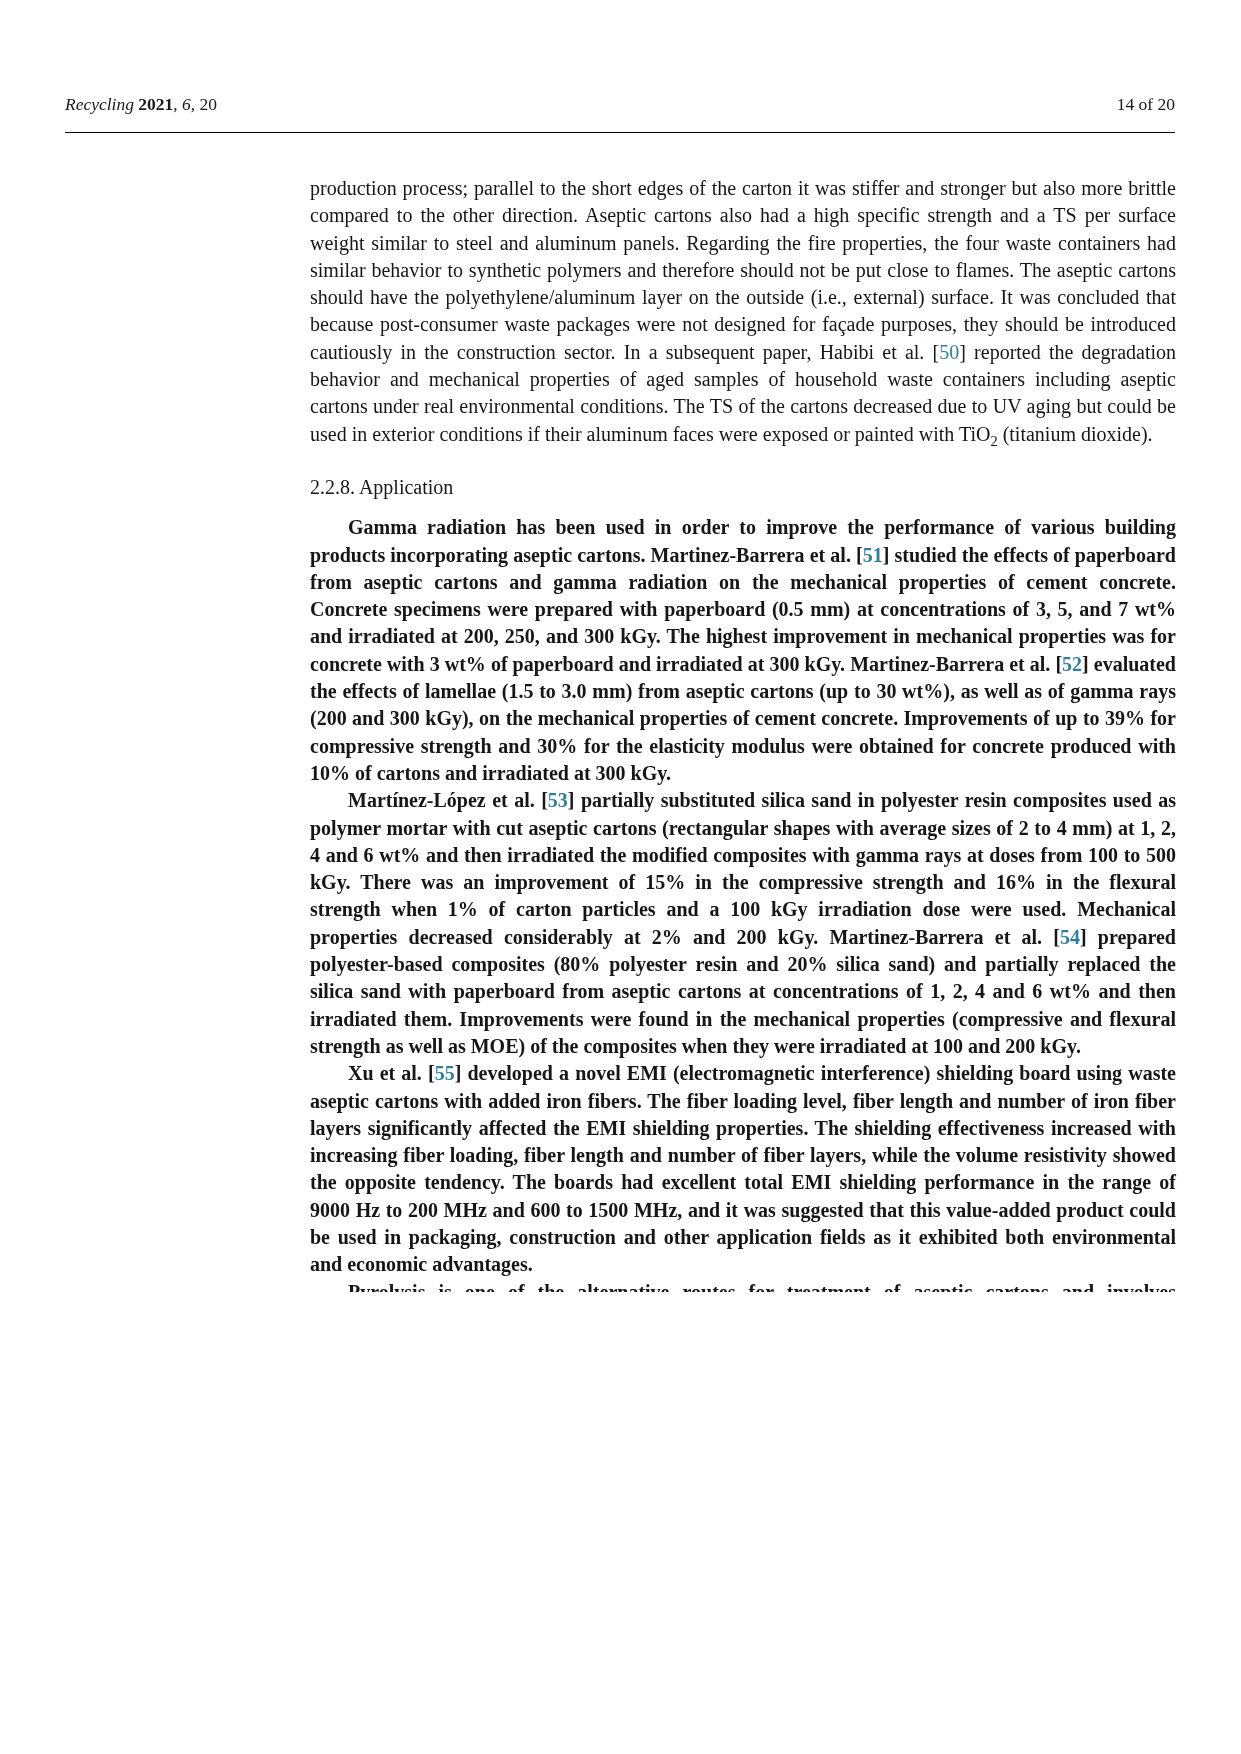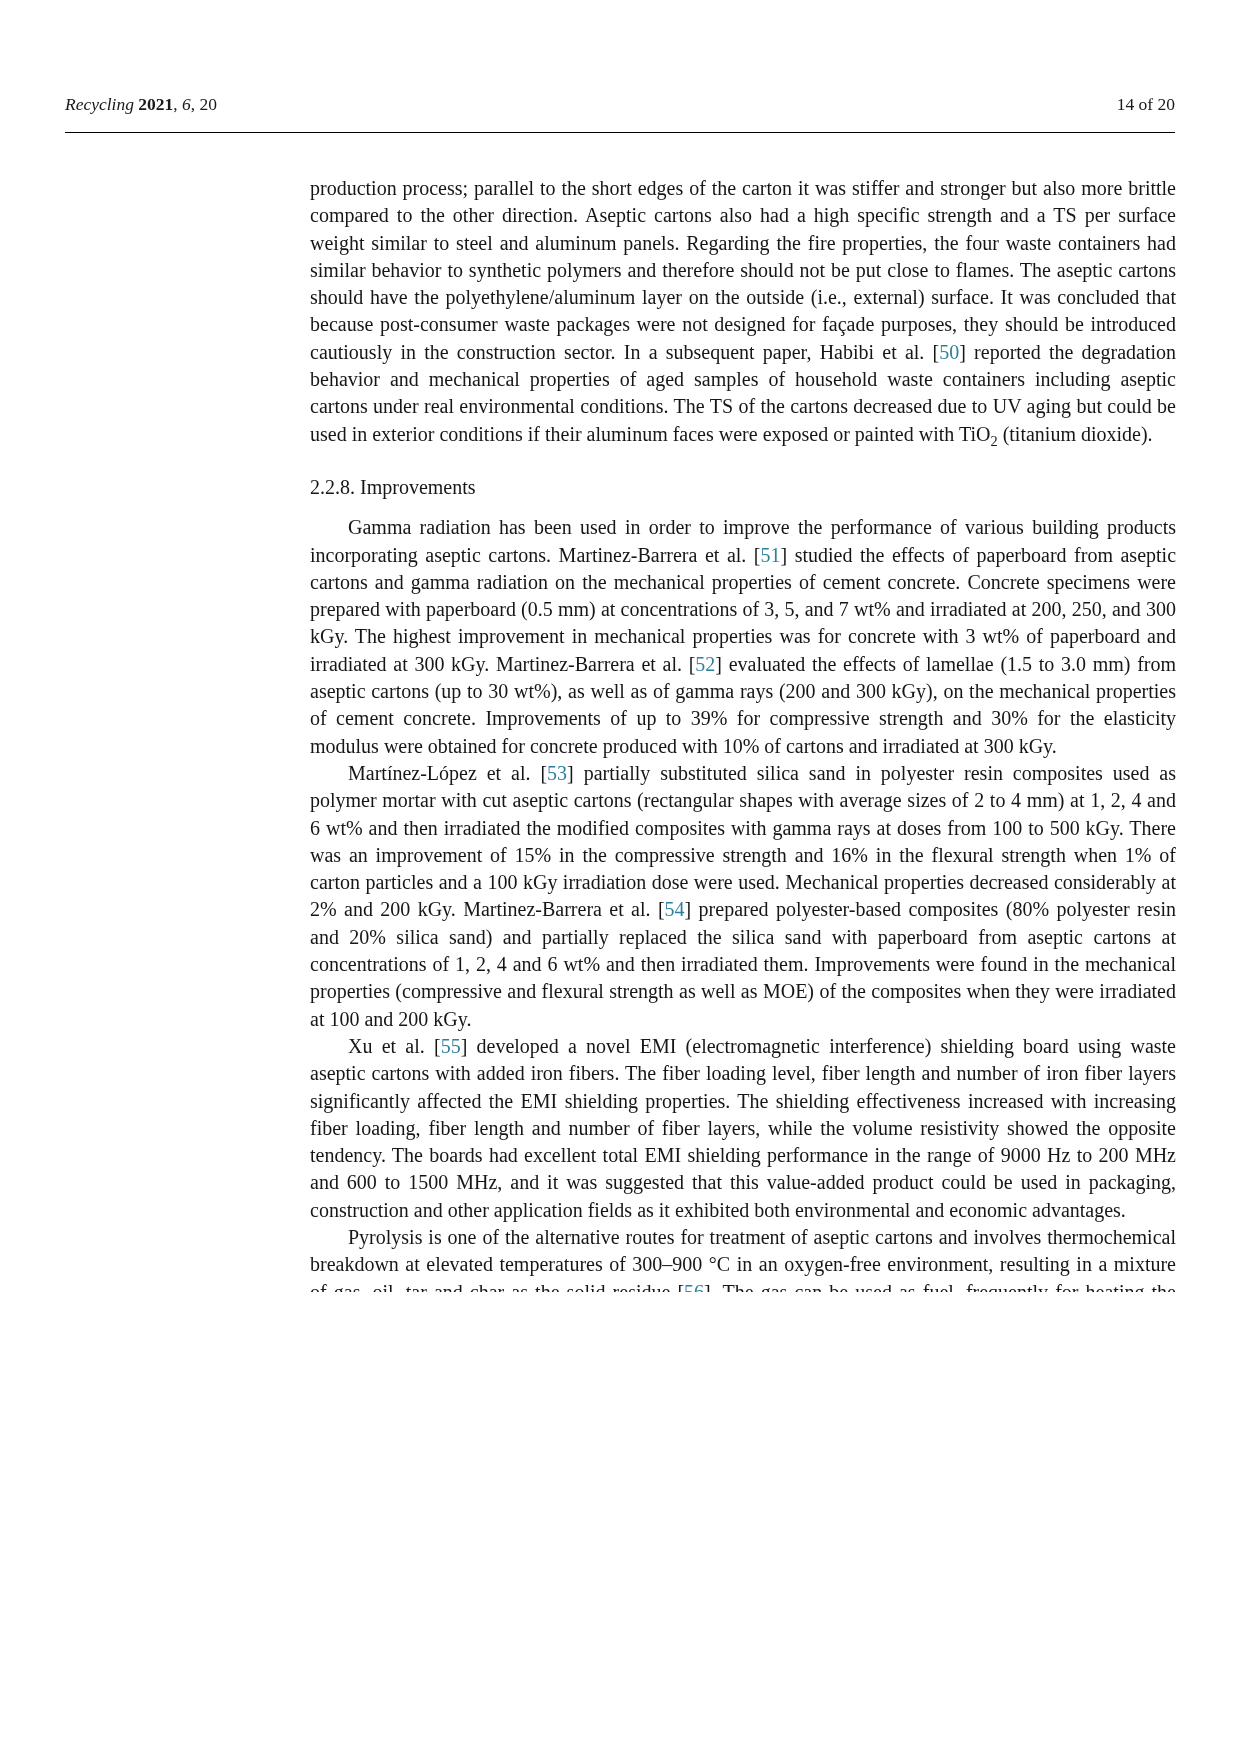--- a/index.html
+++ b/index.html
@@ -30,21 +30,21 @@
   }
   .body-col {
     position: absolute;
     top: 175px; left: 310px; width: 866px;
     font-size: 20px;
     line-height: 27.3px;
     text-align: justify;
     color: #161616;
   }
   .body-col p { margin: 0; }
-  .body-col p.indent { text-indent: 38px; }
+  .body-col p.indent { text-indent: 38px; font-weight: bold; }
   .body-col h3 {
     font-size: 20px; font-weight: normal;
     margin: 26px 0 13px 0; text-align: left;
   }
   .body-col h2 {
     font-size: 20px; font-weight: bold;
     margin: 26px 0 13px 0; text-align: left;
   }
   .cite { color: var(--cite, #2d7f9d); cursor: pointer; }
   sub { font-size: 0.72em; line-height: 0; }
@@ -58,20 +58,20 @@
     <div>
       <span class="it">Recycling</span><span> </span><span class="bold">2021</span><span>, </span><span class="it">6</span><span>, </span><span>20</span>
     </div>
     <div>14 of 20</div>
   </div>
 
   <div class="rule"></div>
 
   <main class="body-col">
       <p>production process; parallel to the short edges of the carton it was stiffer and stronger but also more brittle compared to the other direction. Aseptic cartons also had a high specific strength and a TS per surface weight similar to steel and aluminum panels. Regarding the fire properties, the four waste containers had similar behavior to synthetic polymers and therefore should not be put close to flames. The aseptic cartons should have the polyethylene/aluminum layer on the outside (i.e., external) surface. It was concluded that because post-consumer waste packages were not designed for façade purposes, they should be introduced cautiously in the construction sector. In a subsequent paper, Habibi et al. [<span class="cite">50</span>] reported the degradation behavior and mechanical properties of aged samples of household waste containers including aseptic cartons under real environmental conditions. The TS of the cartons decreased due to UV aging but could be used in exterior conditions if their aluminum faces were exposed or painted with TiO<sub>2</sub> (titanium dioxide).</p>
-      <h3>2.2.8. Improvements</h3>
+      <h3>2.2.8. Application</h3>
       <p class="indent">Gamma radiation has been used in order to improve the performance of various building products incorporating aseptic cartons. Martinez-Barrera et al. [<span class="cite">51</span>] studied the effects of paperboard from aseptic cartons and gamma radiation on the mechanical properties of cement concrete. Concrete specimens were prepared with paperboard (0.5 mm) at concentrations of 3, 5, and 7 wt% and irradiated at 200, 250, and 300 kGy. The highest improvement in mechanical properties was for concrete with 3 wt% of paperboard and irradiated at 300 kGy. Martinez-Barrera et al. [<span class="cite">52</span>] evaluated the effects of lamellae (1.5 to 3.0 mm) from aseptic cartons (up to 30 wt%), as well as of gamma rays (200 and 300 kGy), on the mechanical properties of cement concrete. Improvements of up to 39% for compressive strength and 30% for the elasticity modulus were obtained for concrete produced with 10% of cartons and irradiated at 300 kGy.</p>
       <p class="indent">Martínez-López et al. [<span class="cite">53</span>] partially substituted silica sand in polyester resin composites used as polymer mortar with cut aseptic cartons (rectangular shapes with average sizes of 2 to 4 mm) at 1, 2, 4 and 6 wt% and then irradiated the modified composites with gamma rays at doses from 100 to 500 kGy.  There was an improvement of 15% in the compressive strength and 16% in the flexural strength when 1% of carton particles and a 100 kGy irradiation dose were used. Mechanical properties decreased considerably at 2% and 200 kGy. Martinez-Barrera et al. [<span class="cite">54</span>] prepared polyester-based composites (80% polyester resin and 20% silica sand) and partially replaced the silica sand with paperboard from aseptic cartons at concentrations of 1, 2, 4 and 6 wt% and then irradiated them. Improvements were found in the mechanical properties (compressive and flexural strength as well as MOE) of the composites when they were irradiated at 100 and 200 kGy.</p>
       <p class="indent">Xu et al. [<span class="cite">55</span>] developed a novel EMI (electromagnetic interference) shielding board using waste aseptic cartons with added iron fibers. The fiber loading level, fiber length and number of iron fiber layers significantly affected the EMI shielding properties. The shielding effectiveness increased with increasing fiber loading, fiber length and number of fiber layers, while the volume resistivity showed the opposite tendency. The boards had excellent total EMI shielding performance in the range of 9000 Hz to 200 MHz and 600 to 1500 MHz, and it was suggested that this value-added product could be used in packaging, construction and other application fields as it exhibited both environmental and economic advantages.</p>
       <p class="indent">Pyrolysis is one of the alternative routes for treatment of aseptic cartons and involves thermochemical breakdown at elevated temperatures of 300–900 °C in an oxygen-free environment, resulting in a mixture of gas, oil, tar and char as the solid residue [<span class="cite">56</span>]. The gas can be used as fuel, frequently for heating the pyrolysis reactor, and the oil can either be used as fuel or as raw material for the production of chemicals.</p>
     </main>
 
 </div>
 
 </body></html>

